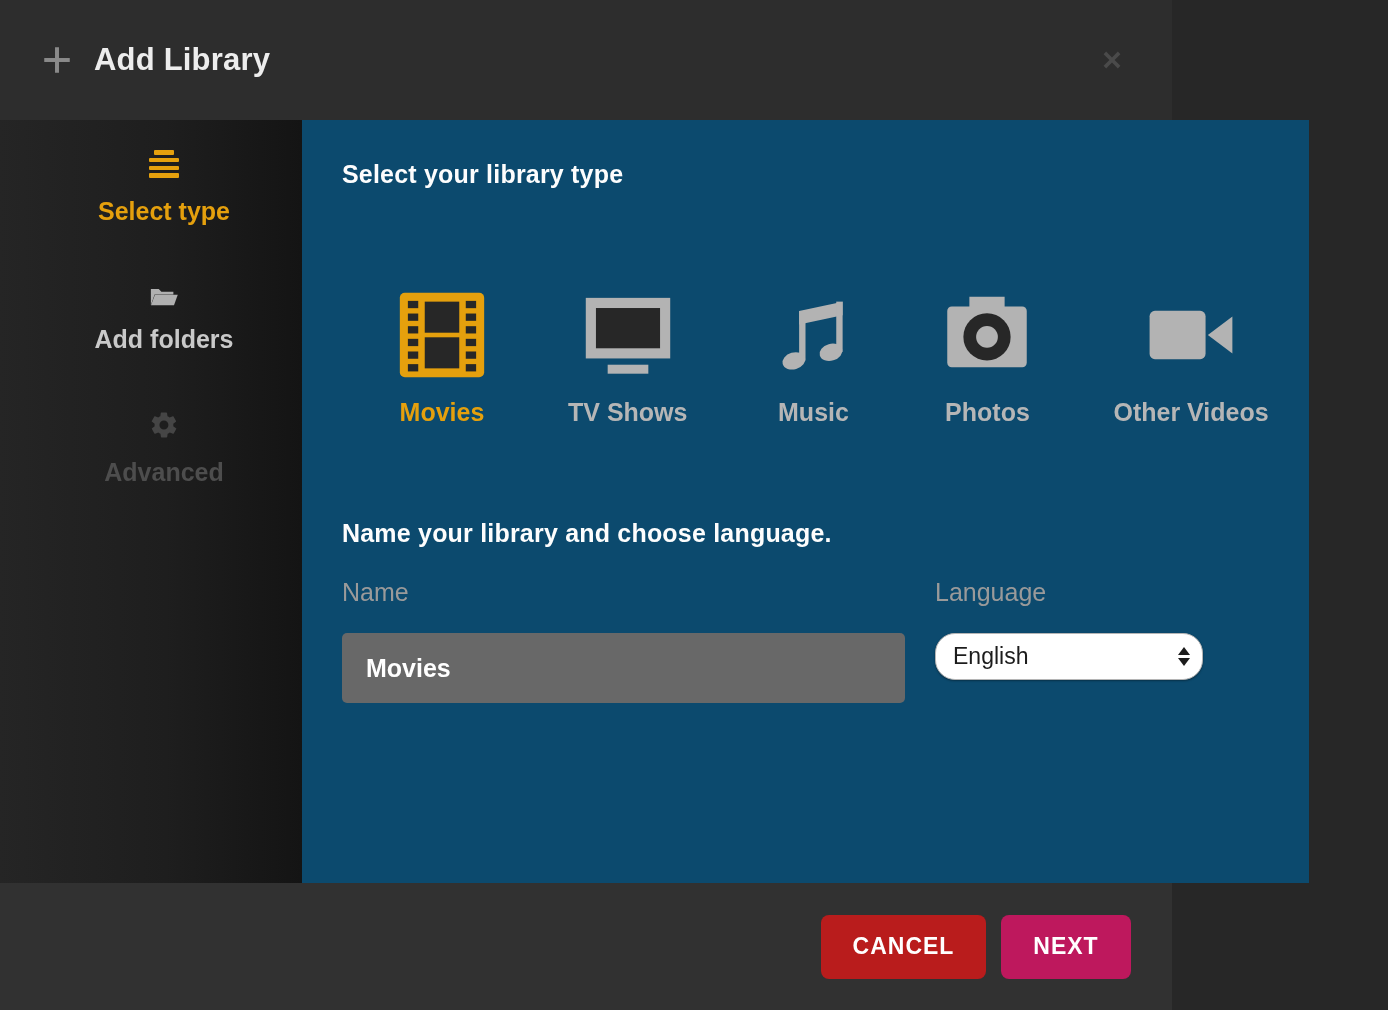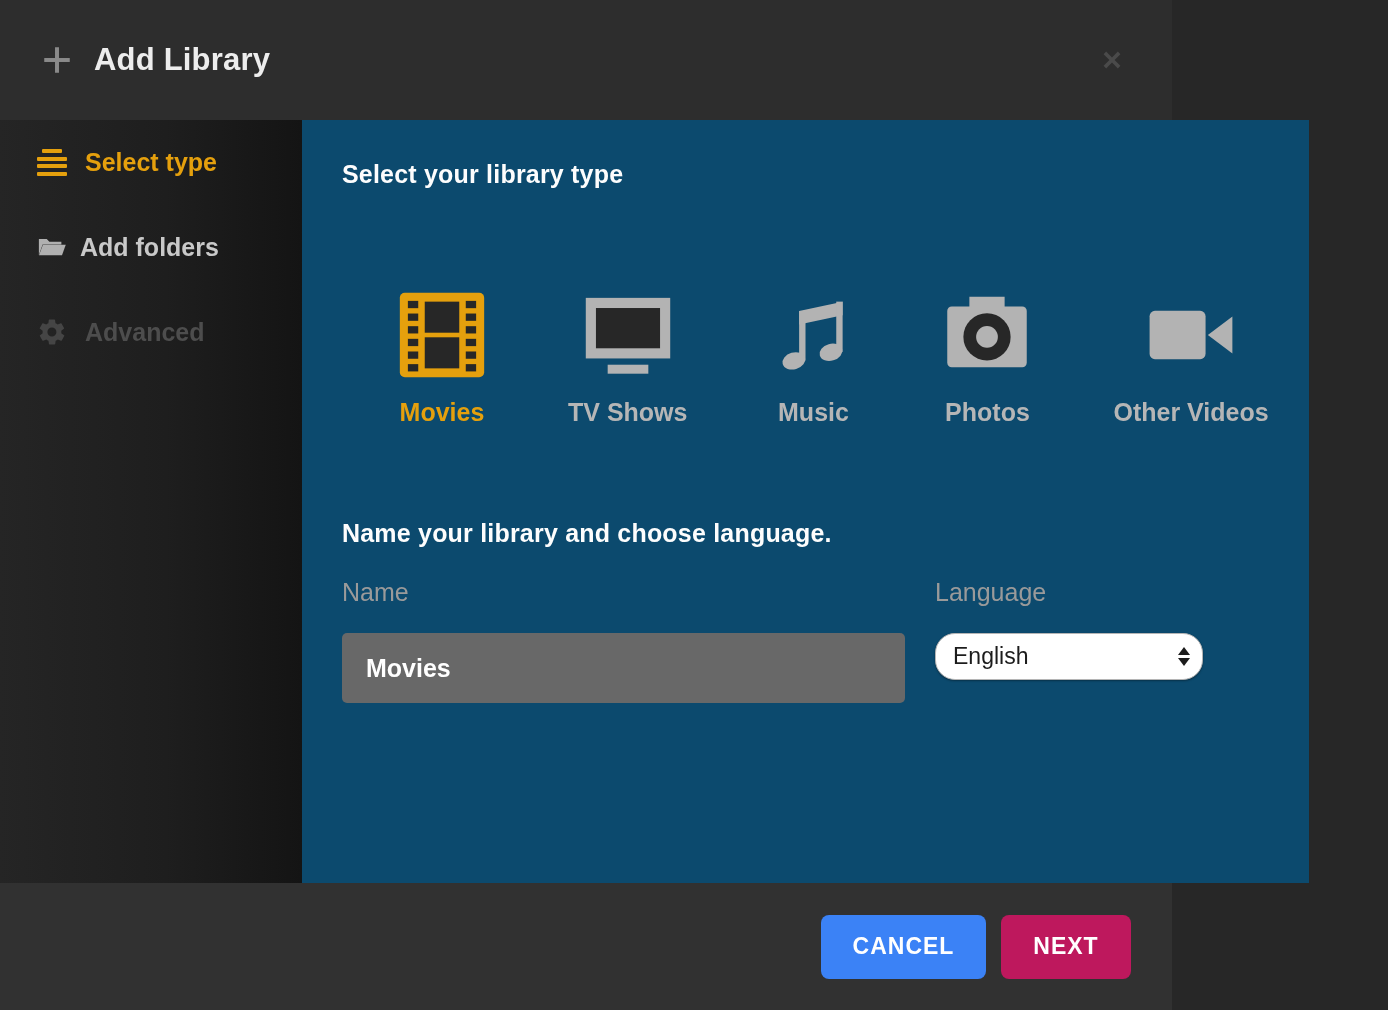--- a/index.html
+++ b/index.html
@@ -33,20 +33,21 @@
     width:302px; flex:0 0 302px;
     background:linear-gradient(to right,#252525 0%, #1e1e1e 55%, #141414 100%);
     padding-top:14px;
   }
   .side-item {
     display:flex; align-items:center; gap:17px;
     padding:14px 10px 14px 36px;
     margin-bottom:27px;
     font-size:25px; font-weight:700;
     cursor:pointer;
+    flex-direction:column;
   }
   .side-item .s-icon { width:32px; display:flex; justify-content:center; align-items:center; flex:0 0 32px; }
   .side-item.active { color:#e5a00d; }
   .side-item.normal { color:#c9c9c9;gap:12px; }
   .side-item.disabled { color:#4d4d4d; cursor:default; }
 
   
   .lines-icon { width:30px; display:flex; flex-direction:column; gap:3.5px; align-items:center; }
   .lines-icon i { display:block; height:4.2px; background:#e5a00d; border-radius:1px; width:100%; }
   .lines-icon i.short { width:68%; }
@@ -93,21 +94,21 @@
     display:flex; align-items:center; justify-content:flex-end;
     padding-right:41px; gap:15px;
   }
   .btn {
     height:64px; border:none; border-radius:8px;
     font-family:"Liberation Sans","DejaVu Sans",sans-serif;
     font-size:23px; font-weight:700; letter-spacing:1px;
     color:#ffffff; cursor:pointer;
     display:flex; align-items:center; justify-content:center;
   }
-  .btn-cancel { background:#3b82f6; width:165px; }
+  .btn-cancel { background:#b91c1c; width:165px; }
   .btn-next   { background:#be185d; width:130px; }
 </style>
 </head>
 <body>
 
 <div class="dialog">
 
   <div class="header">
     <span class="plus">
       <svg width="34" height="34" viewBox="0 0 24 24">

